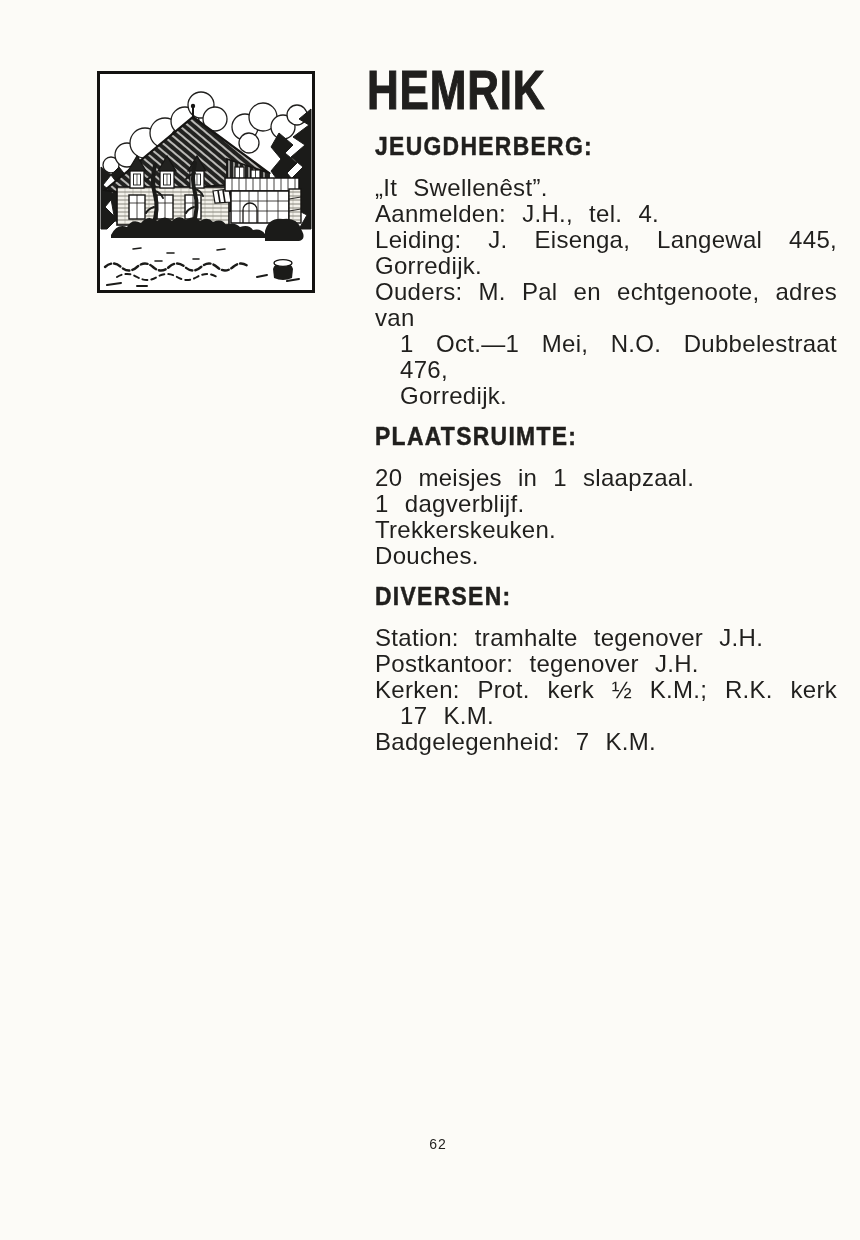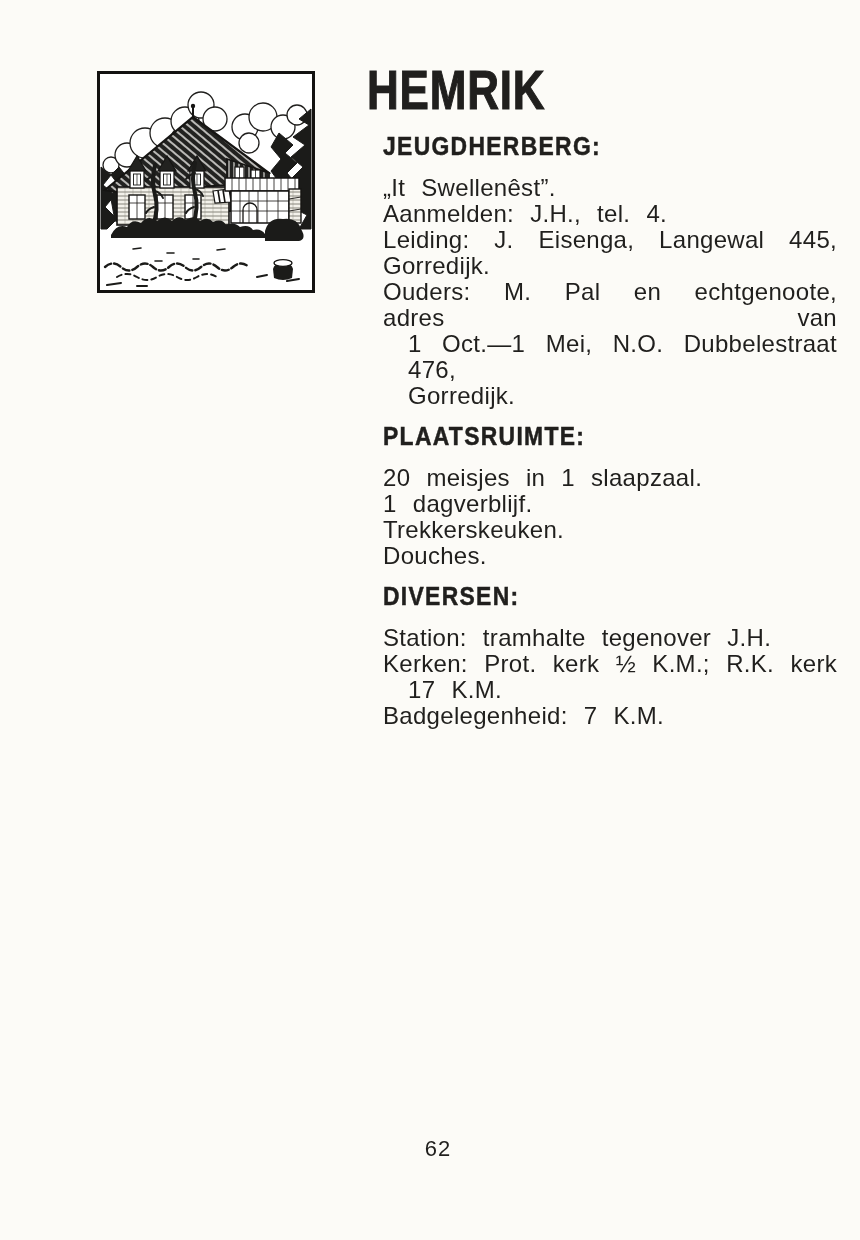--- a/index.html
+++ b/index.html
@@ -18,40 +18,40 @@
 
   
   .content{position:absolute;left:367px;top:63px;width:470px;}
   .title{
     margin:0 0 13px 0;
     font-size:55px;line-height:55px;font-weight:bold;letter-spacing:1px;
     transform:scaleX(0.80);transform-origin:0 50%;
     -webkit-text-stroke:1.1px #201f1d;
     white-space:nowrap;
   }
-  .sec{margin:0 0 12px 16px;}
+  .sec{margin:0 0 12px 8px;}
   .shead{
     margin:0 0 14px 0;
     font-size:26px;line-height:30px;font-weight:bold;letter-spacing:1.5px;
     transform:scaleX(0.88);transform-origin:0 50%;
     -webkit-text-stroke:0.5px #201f1d;
     white-space:nowrap;
   }
   .line{
     margin:0;
     font-size:24px;line-height:26px;
     word-spacing:0.38em;letter-spacing:0.3px;
   }
   .line.indent{padding-left:25px;}
   .line.stretch{text-align:justify;text-align-last:justify;}
 
   .page-number{
     position:absolute;top:1136px;left:0;right:0;
     text-align:center;padding-left:16px;
-    font-size:22px;letter-spacing:1px;
+    font-size:14px;letter-spacing:1px;
   }
 </style>
 </head>
 <body>
 
 <div class="page">
 
   <figure class="illustration" aria-label="Black-and-white ink drawing of the youth hostel: a house with a large tiled roof, three dormer windows and a glazed conservatory, among trees and clouds">
     <svg viewBox="0 0 218 222" xmlns="http://www.w3.org/2000/svg">
       <defs>
@@ -219,20 +219,21 @@
       <p class="line">20 meisjes in 1 slaapzaal.</p>
       <p class="line">1 dagverblijf.</p>
       <p class="line">Trekkerskeuken.</p>
       <p class="line">Douches.</p>
     </section>
 
 
     <section class="sec">
       <h2 class="shead">DIVERSEN:</h2>
       <p class="line">Station: tramhalte tegenover J.H.</p>
+      <p class="line">Postkantoor: tegenover J.H.</p>
       <p class="line stretch">Kerken: Prot. kerk ½ K.M.; R.K. kerk</p>
       <p class="line indent">17 K.M.</p>
       <p class="line">Badgelegenheid: 7 K.M.</p>
     </section>
 
   </main>
 
   <div class="page-number">62</div>
 
 </div>

